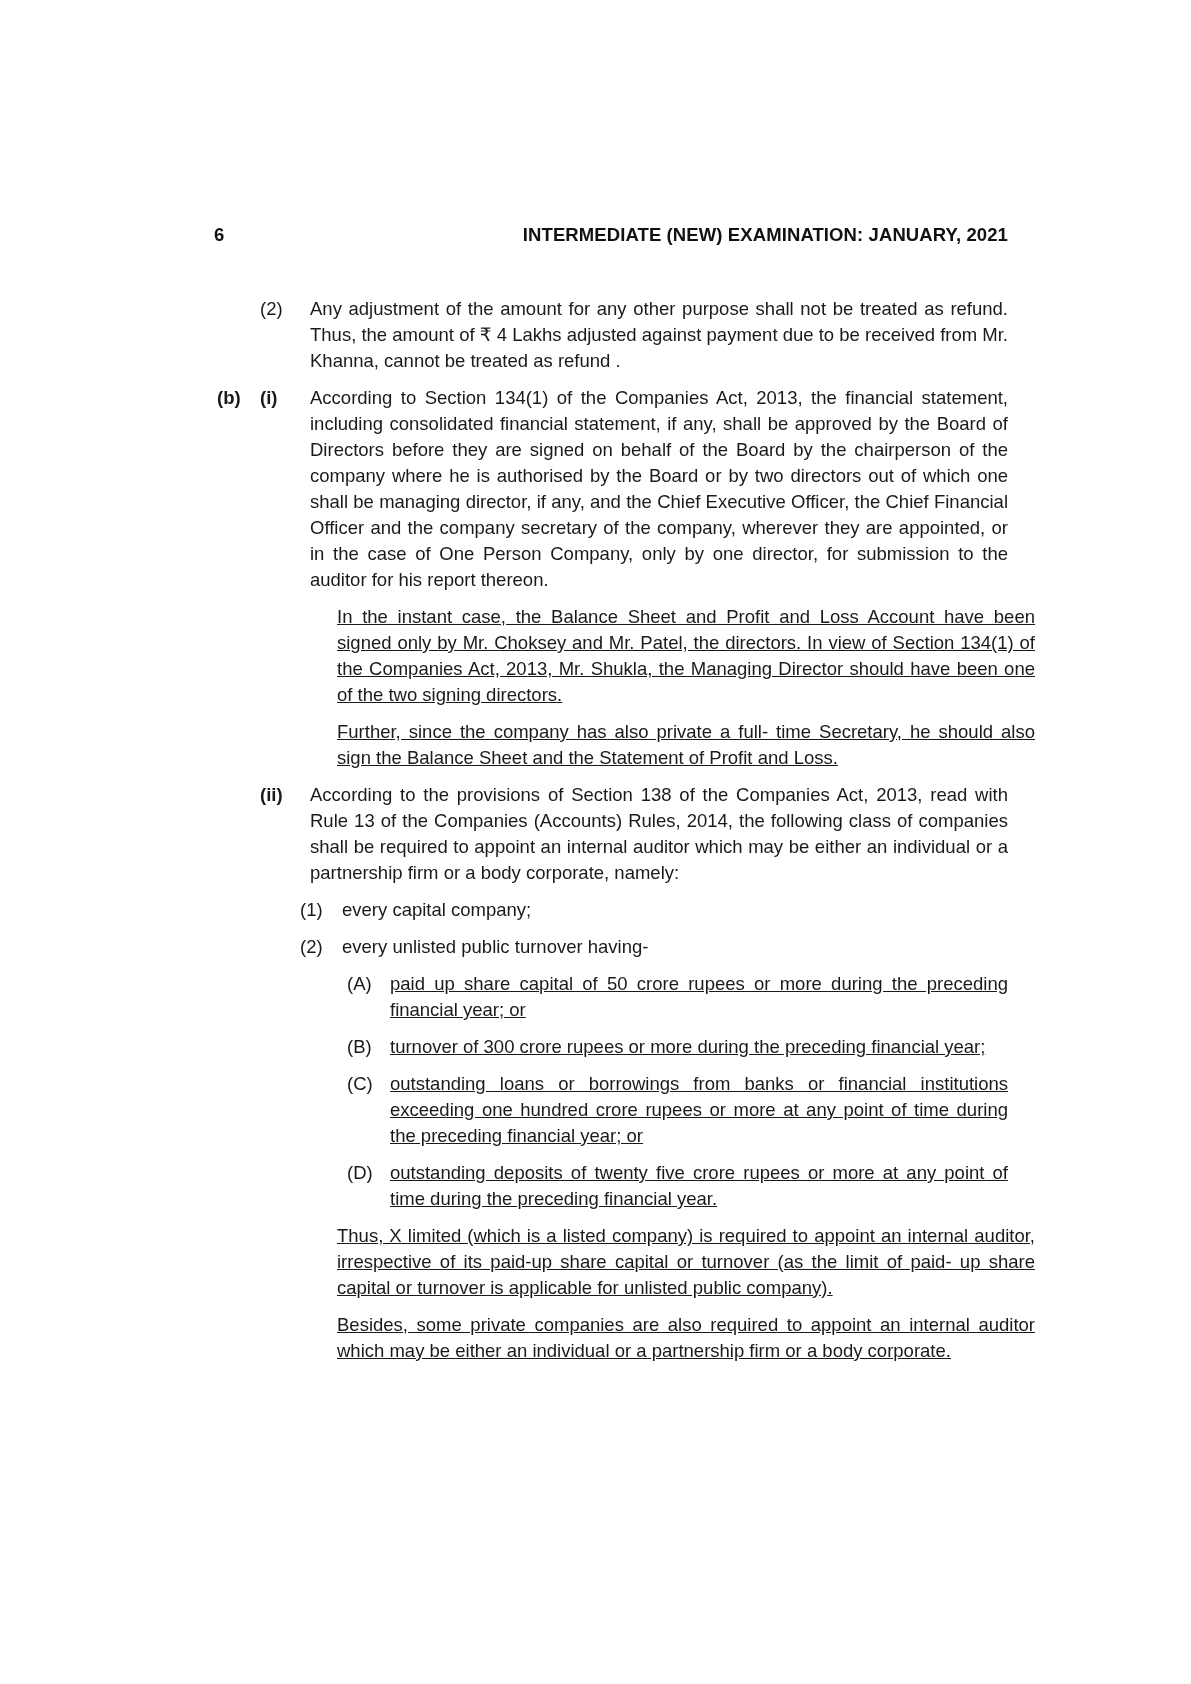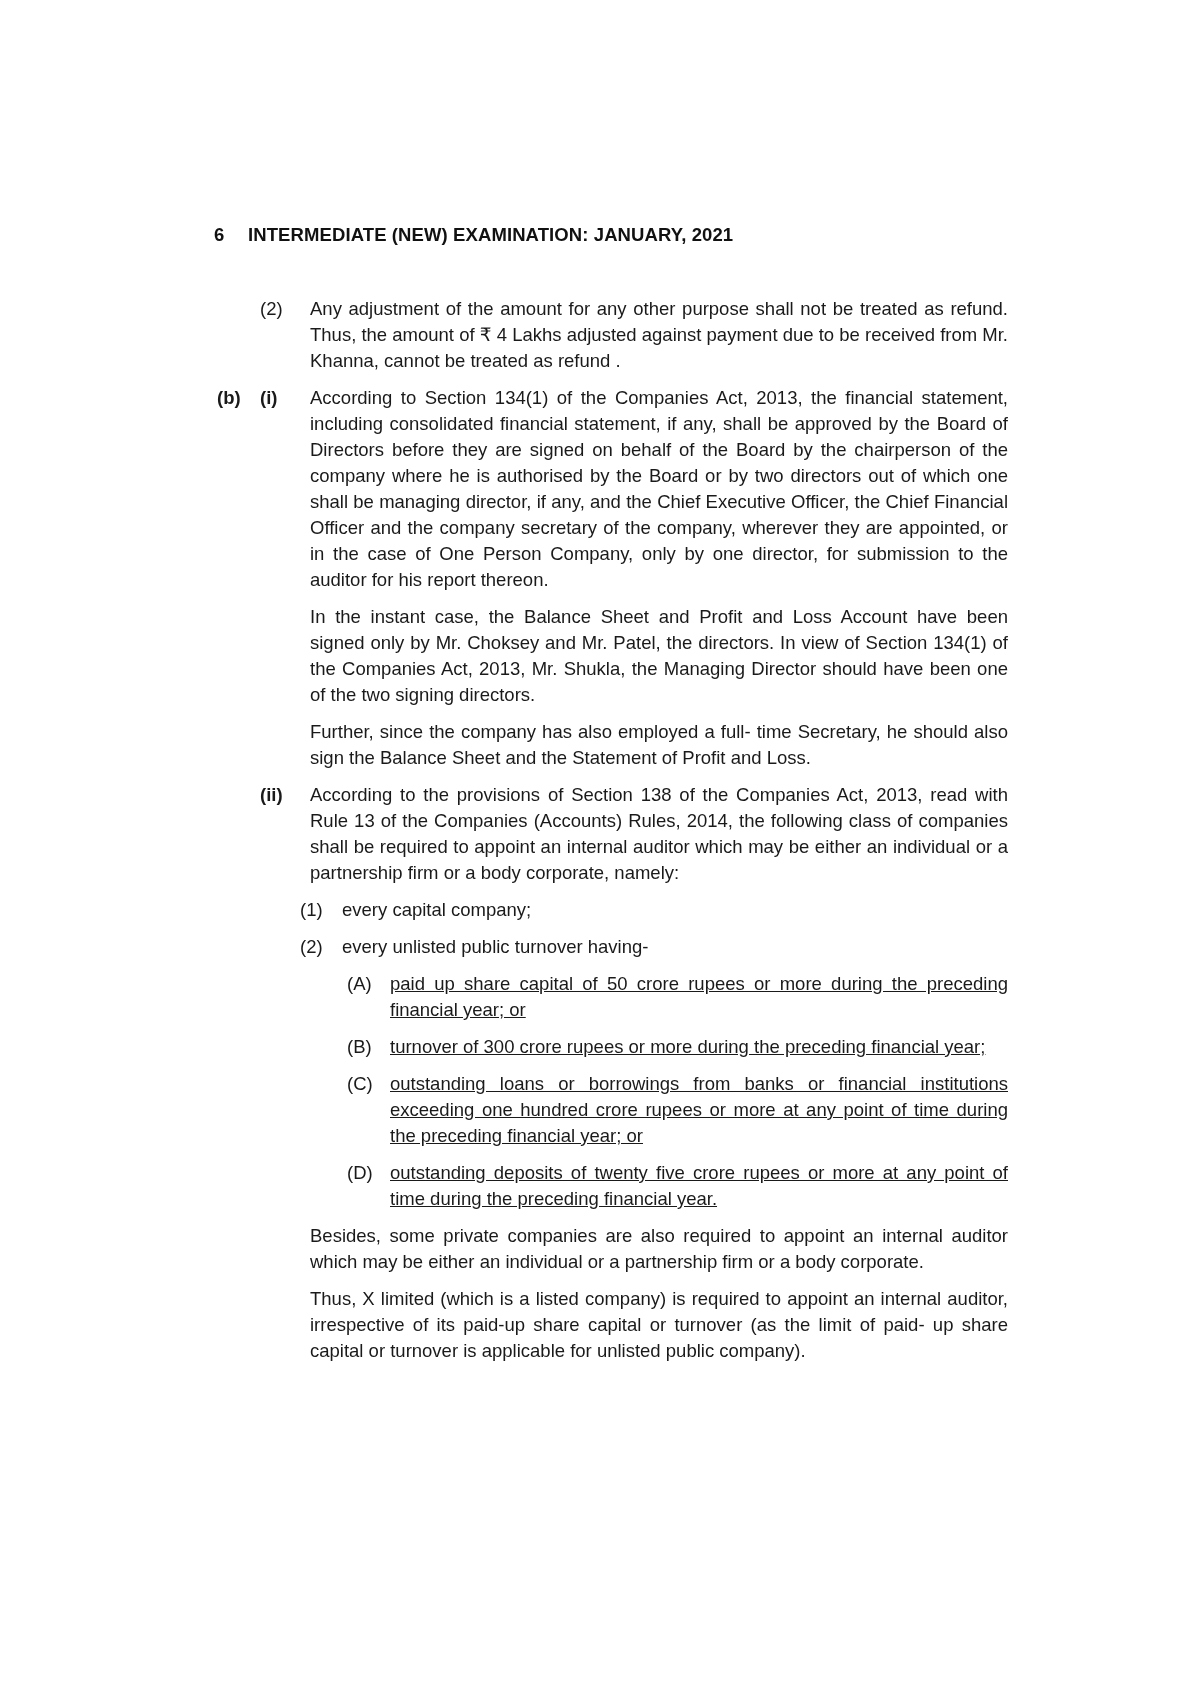--- a/index.html
+++ b/index.html
@@ -16,32 +16,31 @@
     padding: 222px 183px 0 217px;
     overflow: hidden;
   }
   p { margin: 0; }
   .doc-header { position: relative; margin-bottom: 48px; height: 26px; }
   .page-num {
     position: absolute; left: -3px; top: 0;
     font-weight: 700; color: #111111;
   }
   .page-title {
-    text-align: left; font-weight: 700; color: #111111;
+    text-align: right; font-weight: 700; color: #111111;
     letter-spacing: 0.1px;
-    padding-left: 31px;
   }
   .block { margin-bottom: 11px; }
   .row { display: flex; align-items: flex-start; }
   .ind-b { margin-left: 43px; }
   .lbl-b { width: 43px; flex: none; font-weight: 700; }
   .lbl { width: 50px; flex: none; }
   .bold { font-weight: 700; }
   .txt { width: 698px; flex: none; text-align: justify; }
-  .para { margin-left: 93px; width: 698px; text-align: justify; }
+  .para { margin-left: 120px; width: 698px; text-align: justify; text-decoration: underline; }
   .list1 { margin-left: 83px; }
   .lbl1 { width: 42px; flex: none; }
   .txt1 { width: 666px; flex: none; text-align: justify; }
   .list2 { margin-left: 130px; }
   .lbl2 { width: 43px; flex: none; }
   .txt2 { width: 618px; flex: none; text-align: justify; text-decoration: underline; }
 </style>
 </head>
 <body>
 
@@ -60,21 +59,21 @@
     </div>
 
     <div class="row block">
       <span class="lbl-b">(b)</span>
       <span class="lbl bold">(i)</span>
       <p class="txt">According to Section 134(1) of the Companies Act, 2013, the financial statement, including consolidated financial statement, if any, shall be approved by the Board of Directors before they are signed on behalf of the Board by the chairperson of the company where he is authorised by the Board or by two directors out of which one shall be managing director, if any, and the Chief Executive Officer, the Chief Financial Officer and the company secretary of the company, wherever they are appointed, or in the case of One Person Company, only by one director, for submission to the auditor for his report thereon.</p>
     </div>
 
     <p class="para block">In the instant case, the Balance Sheet and Profit and Loss Account have been signed only by Mr. Choksey and Mr. Patel, the directors. In view of Section 134(1) of the Companies Act, 2013, Mr. Shukla, the Managing Director should have been one of the two signing directors.</p>
 
-    <p class="para block">Further, since the company has also employed a full- time Secretary, he should also sign the Balance Sheet and the Statement of Profit and Loss.</p>
+    <p class="para block">Further, since the company has also private a full- time Secretary, he should also sign the Balance Sheet and the Statement of Profit and Loss.</p>
 
     <div class="row block ind-b">
       <span class="lbl bold">(ii)</span>
       <p class="txt">According to the provisions of Section 138 of the Companies Act, 2013, read with Rule 13 of the Companies (Accounts) Rules, 2014, the following class of companies shall be required to appoint an internal auditor which may be either an individual or a partnership firm or a body corporate, namely:</p>
     </div>
 
     <div class="row block list1">
       <span class="lbl1">(1)</span>
       <p class="txt1">every capital company;</p>
     </div>
@@ -97,19 +96,19 @@
     <div class="row block list2">
       <span class="lbl2">(C)</span>
       <p class="txt2">outstanding loans or borrowings from banks or financial institutions exceeding one hundred crore rupees or more at any point of time during the preceding financial year; or</p>
     </div>
 
     <div class="row block list2">
       <span class="lbl2">(D)</span>
       <p class="txt2">outstanding deposits of twenty five crore rupees or more at any point of time during the preceding financial year.</p>
     </div>
 
+    <p class="para block">Thus, X limited (which is a listed company) is required to appoint an internal auditor, irrespective of its paid-up share capital or turnover (as the limit of paid- up share capital or turnover is applicable for unlisted public company).</p>
+
     <p class="para block">Besides, some private companies are also required to appoint an internal auditor which may be either an individual or a partnership firm or a body corporate.</p>
-
-    <p class="para block">Thus, X limited (which is a listed company) is required to appoint an internal auditor, irrespective of its paid-up share capital or turnover (as the limit of paid- up share capital or turnover is applicable for unlisted public company).</p>
 
 
   </div>
 </div>
 
 </body></html>

